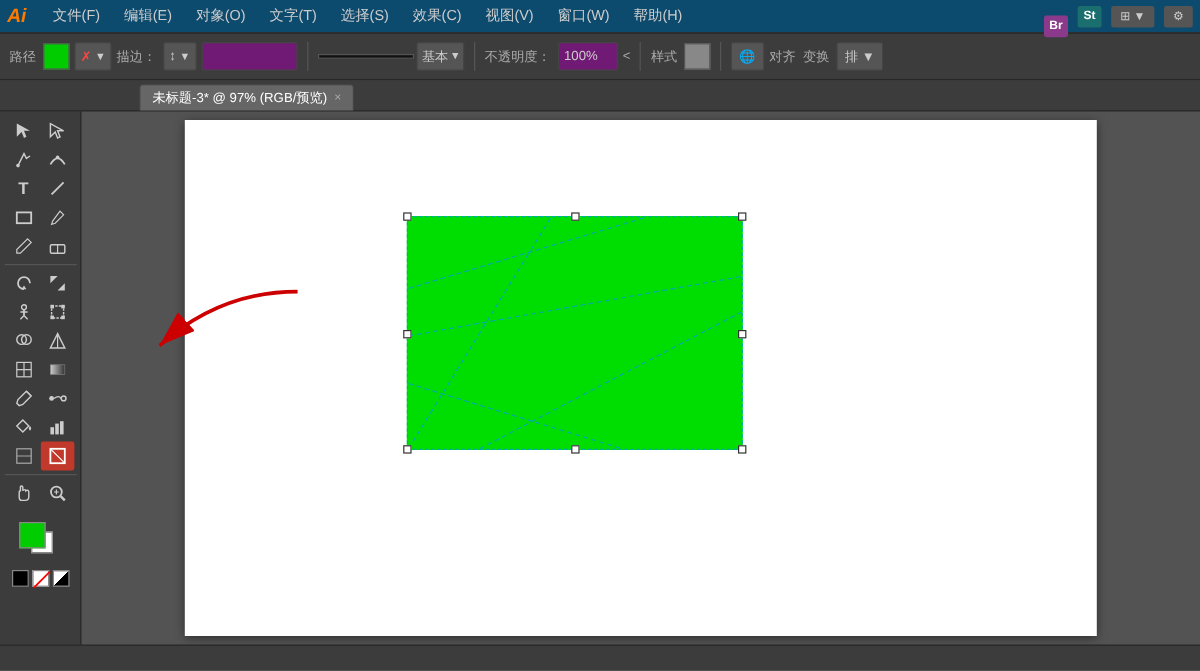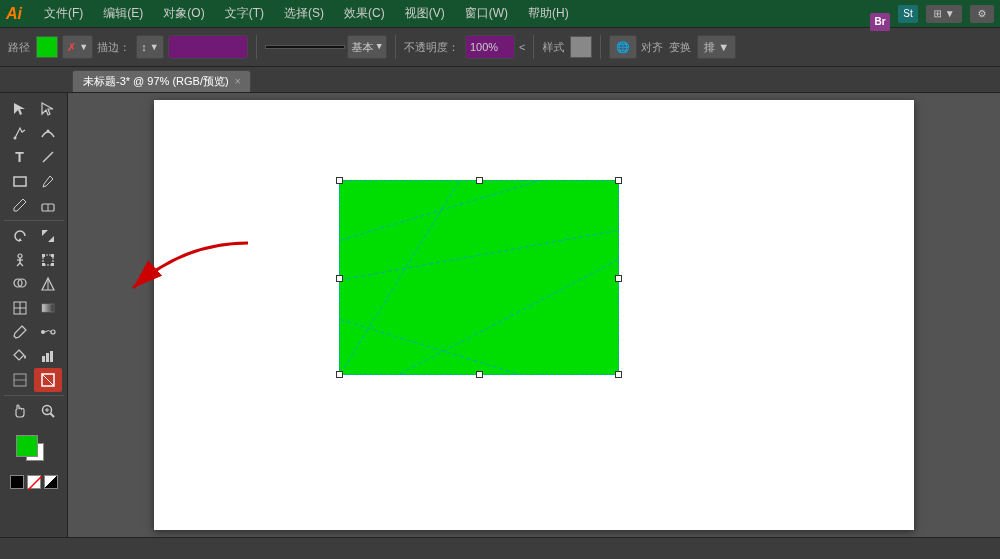--- a/index.html
+++ b/index.html
@@ -1,47 +1,47 @@
 <!DOCTYPE html>
 <html><head>
   <meta charset="utf-8">
   <style>
     * { margin: 0; padding: 0; box-sizing: border-box; }
     body { width: 1000px; height: 559px; background: #535353; font-family: 'Arial', sans-serif; font-size: 12px; color: #ccc; overflow: hidden; user-select: none; }
 
     
     #title-bar {
-      width: 100%; height: 27px; background: #14532d;
+      width: 100%; height: 27px; background: #0c4a6e;
       display: flex; align-items: center; padding: 0 6px; gap: 8px;
     }
     #ai-logo { color: #ff7b00; font-weight: bold; font-size: 16px; font-style: italic; margin-right: 8px; }
     .menu-item { color: #ccc; font-size: 12px; cursor: pointer; padding: 2px 6px; }
     .title-spacer { flex: 1; }
     .title-icon-box { width: 24px; height: 18px; background: #555; border-radius: 2px; display: flex; align-items: center; justify-content: center; font-size: 10px; color: #ccc; cursor: pointer; }
     #br-icon { background: #8B3A8B; color: white; font-size: 10px; font-weight: bold; width: 20px; height: 18px; border-radius: 2px; display: flex; align-items: center; justify-content: center; margin-top: 16px; }
-    #st-icon { background: #1a6e6e; color: white; font-size: 10px; font-weight: normal; width: 20px; height: 18px; border-radius: 2px; display: flex; align-items: center; justify-content: center; }
+    #st-icon { background: #1a6e6e; color: white; font-size: 10px; font-weight: bold; width: 20px; height: 18px; border-radius: 2px; display: flex; align-items: center; justify-content: center; }
 
     
     #toolbar {
       width: 100%; height: 40px; background: #3c3c3c; border-top: 1px solid #222; border-bottom: 1px solid #222;
       display: flex; align-items: center; padding: 0 8px; gap: 4px;
     }
     .tb-label { color: #aaa; font-size: 11px; margin-right: 2px; }
     .tb-color-box { width: 22px; height: 22px; background: #00cc00; border: 1px solid #555; cursor: pointer; }
     .tb-dropdown { display: flex; align-items: center; background: #555; border: 1px solid #444; border-radius: 2px; padding: 2px 4px; cursor: pointer; font-size: 11px; color: #ccc; gap: 3px; height: 24px; }
     .tb-dropdown .arrow { font-size: 9px; }
     .tb-divider { width: 1px; height: 24px; background: #555; margin: 0 4px; }
     .tb-input { background: #701a75; border: 1px solid #444; border-radius: 2px; color: #ccc; font-size: 11px; height: 24px; width: 70px; padding: 0 4px; }
     .tb-pct { width: 50px; }
     .tb-btn { background: #555; border: 1px solid #444; border-radius: 2px; color: #ccc; font-size: 11px; height: 24px; padding: 0 6px; cursor: pointer; display: flex; align-items: center; gap: 2px; }
 
     
     #tab-bar {
       width: 100%; height: 26px; background: #3c3c3c; border-bottom: 1px solid #222;
-      display: flex; align-items: flex-end; padding-left: 72px;
+      display: flex; align-items: flex-end; padding-left: 116px;
     }
     .tab { height: 22px; background: #535353; border: 1px solid #444; border-bottom: none; padding: 0 10px; display: flex; align-items: center; font-size: 11px; color: #ccc; cursor: pointer; border-radius: 3px 3px 0 0; gap: 6px; }
     .tab.active { background: #666; color: #fff; }
     .tab-close { font-size: 10px; color: #aaa; cursor: pointer; }
 
     
     #main-area { display: flex; width: 100%; height: calc(559px - 27px - 40px - 26px - 22px); }
 
     
     #tools-sidebar {

